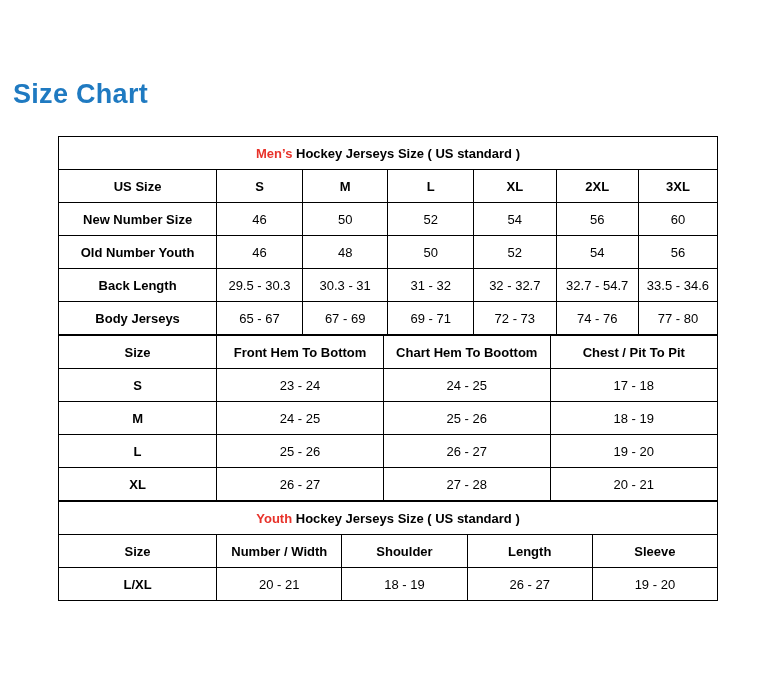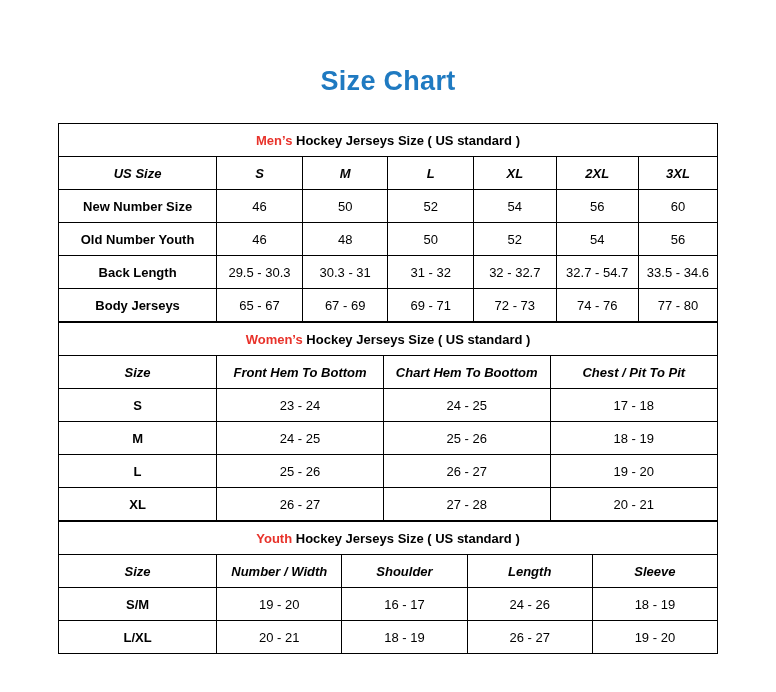--- a/index.html
+++ b/index.html
@@ -8,25 +8,24 @@
     background: #ffffff;
   }
   body {
     width: 776px;
     height: 692px;
     font-family: "Liberation Sans", sans-serif;
     color: #000000;
     position: relative;
   }
   .page-title {
-    text-align: center;
     color: #1f7ac1;
     font-size: 27px;
     font-weight: bold;
-    margin: 0;
+    margin: 13px;
     padding-top: 66px;
     letter-spacing: 0.3px;
   }
   .chart-wrap {
     width: 660px;
     margin: 26px auto 2px auto;
   }
   table.size-table {
     border-collapse: collapse;
     width: 100%;
@@ -45,21 +44,20 @@
     background: #ffff00;
     font-weight: bold;
     font-size: 14px;
     height: 30px;
   }
   td.section-banner .accent {
     color: #e8322a;
   }
   td.head-cell {
     font-weight: bold;
-    font-style: italic;
   }
   td.row-label {
     font-weight: bold;
   }
   td.row-label-bold {
     font-weight: bold;
   }
 </style>
 </head>
 <body>
@@ -132,23 +130,20 @@
 
   <table class="size-table">
     <colgroup>
       <col style="width:24%">
         <col style="width:25.3%">
         <col style="width:25.3%">
         <col style="width:25.4%">
     </colgroup>
     <tbody>
       <tr>
-        <td class="section-banner" colspan="4"><span class="accent">Women’s</span><span> Hockey Jerseys Size ( US standard )</span></td>
-      </tr>
-      <tr>
         <td class="head-cell">Size</td>
         <td class="head-cell">Front Hem To Bottom</td>
         <td class="head-cell">Chart Hem To Boottom</td>
         <td class="head-cell">Chest / Pit To Pit</td>
       </tr>
       <tr>
         <td class="row-label-bold">S</td>
         <td>23 - 24</td>
         <td>24 - 25</td>
         <td>17 - 18</td>
@@ -187,27 +182,20 @@
         <td class="section-banner" colspan="5"><span class="accent">Youth</span><span> Hockey Jerseys Size ( US standard )</span></td>
       </tr>
       <tr>
         <td class="head-cell">Size</td>
         <td class="head-cell">Number / Width</td>
         <td class="head-cell">Shoulder</td>
         <td class="head-cell">Length</td>
         <td class="head-cell">Sleeve</td>
       </tr>
       <tr>
-        <td class="row-label-bold">S/M</td>
-        <td>19 - 20</td>
-        <td>16 - 17</td>
-        <td>24 - 26</td>
-        <td>18 - 19</td>
-      </tr>
-      <tr>
         <td class="row-label-bold">L/XL</td>
         <td>20 - 21</td>
         <td>18 - 19</td>
         <td>26 - 27</td>
         <td>19 - 20</td>
       </tr>
     </tbody>
   </table>
 
 </div>

